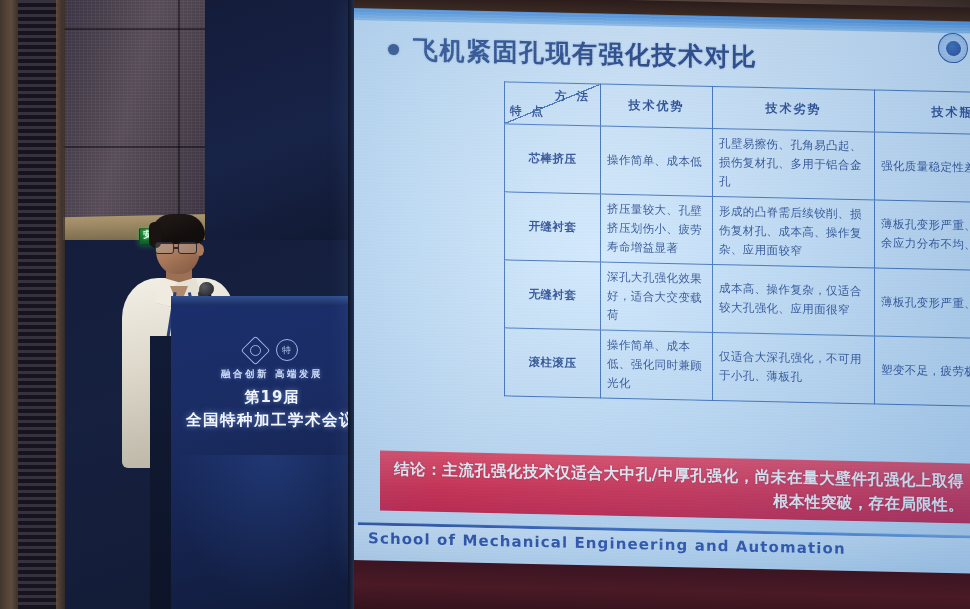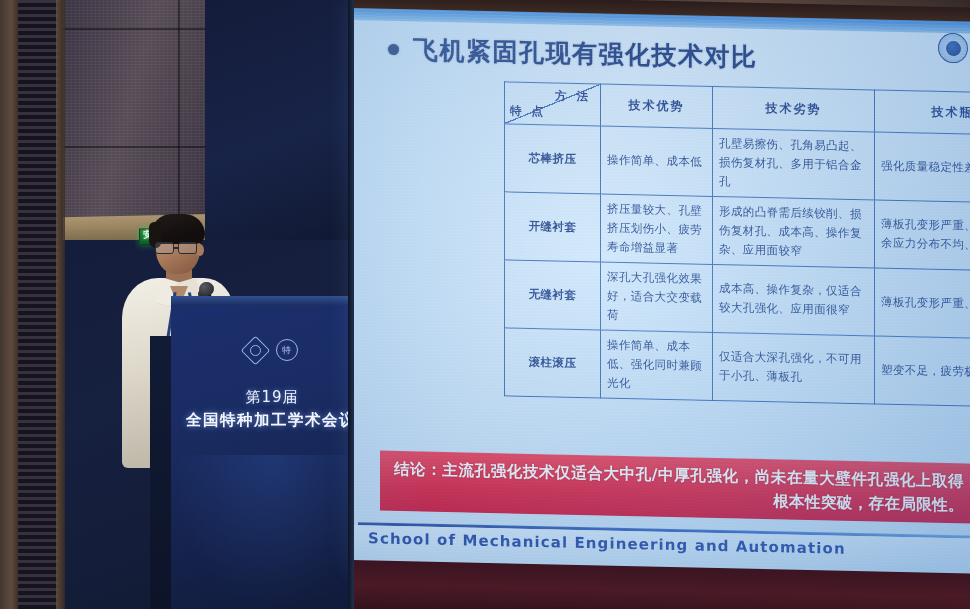--- a/index.html
+++ b/index.html
@@ -213,21 +213,21 @@
   }
   .podium-tag {
     position:absolute; left: 181px; top: 368px; width: 182px;
     text-align:center; color:#cfdcf7; font-family:"DejaVu Sans", sans-serif;
     font-size: 9.5px; letter-spacing: 2.5px; font-weight:700;
     text-shadow: 0 0 4px rgba(140,180,255,.5);
   }
   .podium-line2 {
     position:absolute; left: 181px; top: 388px; width: 182px;
     text-align:center; color:#eef3ff; font-family:"DejaVu Sans", sans-serif;
-    font-size: 15px; font-weight:400; letter-spacing:1px;
+    font-size: 15px; font-weight:700; letter-spacing:1px;
     text-shadow: 0 0 5px rgba(150,190,255,.55);
   }
   .podium-line3 {
     position:absolute; left: 171px; top: 410px; width: 200px;
     text-align:center; color:#f3f6ff; font-family:"DejaVu Sans", sans-serif;
     font-size: 15.5px; font-weight:700; letter-spacing:1.5px;
     text-shadow: 0 0 6px rgba(150,190,255,.6);
   }
   .podium-glow {
     position:absolute; left: 171px; top: 455px; width: 200px; height: 154px;
@@ -439,20 +439,21 @@
     <div class="sp-hand"></div>
   </div>
 
   <div class="podium-side"></div>
   <div class="podium"></div>
   <div class="podium-top"></div>
   <div class="podium-logos">
     <div class="logo-diamond"></div>
     <div class="logo-circle">特</div>
   </div>
+  <div class="podium-tag">融合创新  高端发展</div>
   <div class="podium-line2">第19届</div>
   <div class="podium-line3">全国特种加工学术会议</div>
   <div class="podium-glow"></div>
 
   <div class="screen-edge-left"></div>
   <div class="screen-wrap">
 
     <div class="slide">
       <div class="slide-topband"></div>
 

